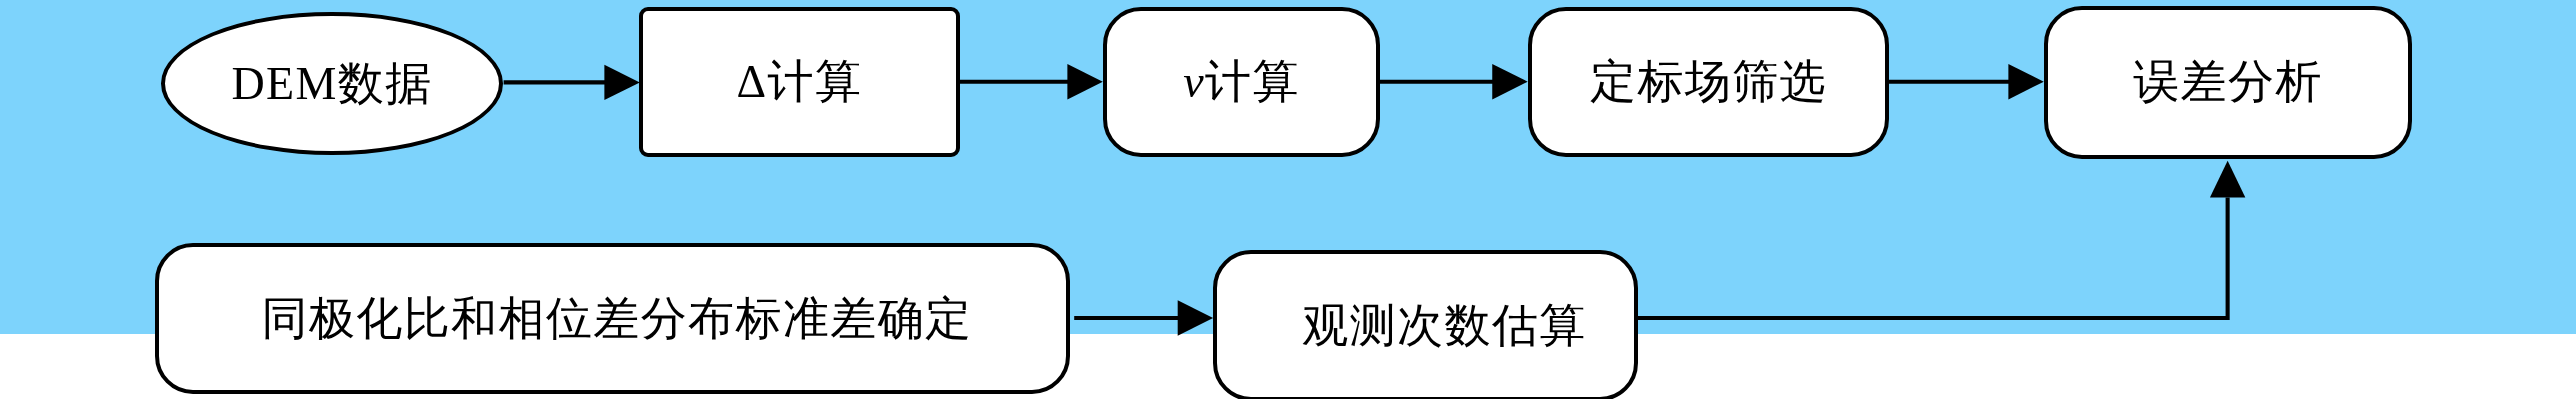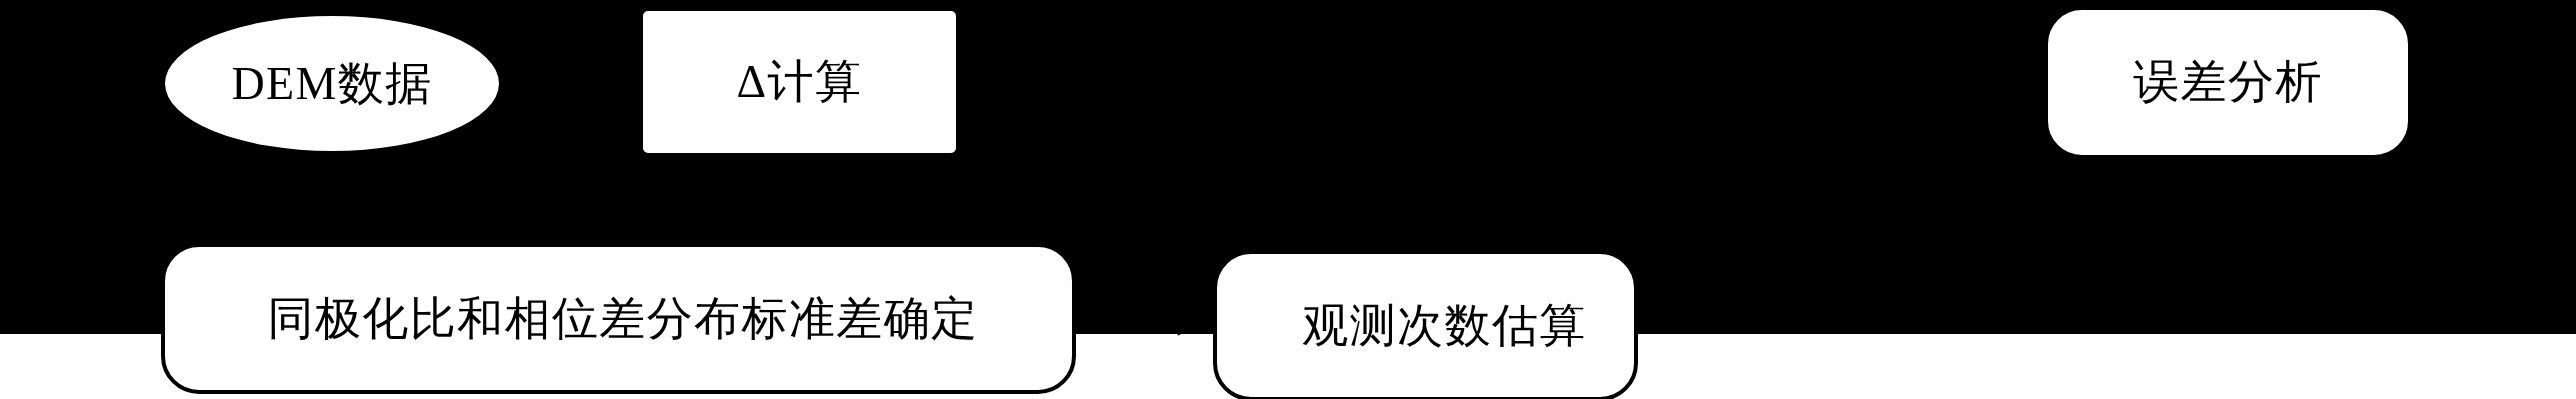--- a/index.html
+++ b/index.html
@@ -7,21 +7,21 @@
     padding: 0;
     background: #ffffff;
     width: 2576px;
     height: 399px;
     overflow: hidden;
   }
   .stage {
     position: relative;
     width: 2576px;
     height: 334px;
-    background: #000000;
+    background: #7dd3fc;
     font-family: "Liberation Serif", "DejaVu Serif", serif;
     color: #000000;
   }
   .connectors {
     position: absolute;
     left: 0;
     top: 0;
     width: 2576px;
     height: 399px;
   }
@@ -78,27 +78,33 @@
   </svg>
 
   <div class="node ellipse" style="left:161px; top:12.3px; width:342px; height:143px;">
     <span class="lbl">DEM数据</span>
   </div>
 
   <div class="node rect" style="left:639px; top:6.8px; width:321px; height:150px;border-radius:9px;">
     <span class="lbl">Δ计算</span>
   </div>
 
+  <div class="node rect" style="left:1103px; top:6.8px; width:277px; height:150px;">
+    <span class="lbl"><i>v</i><span>计算</span></span>
+  </div>
 
+  <div class="node rect" style="left:1528px; top:6.8px; width:361px; height:150px;">
+    <span class="lbl">定标场筛选</span>
+  </div>
 
   <div class="node rect" style="left:2044px; top:5.5px; width:368px; height:153px;justify-content:center;">
     <span class="lbl">误差分析</span>
   </div>
 
-  <div class="node rect" style="left:161px; top:243px; width:915px; height:151px;padding-left:9px;">
+  <div class="node rect" style="left:155px; top:243px; width:915px; height:151px;padding-left:9px;">
     <span class="lbl">同极化比和相位差分布标准差确定</span>
   </div>
 
   <div class="node rect" style="left:1213px; top:250px; width:425px; height:151px;padding-left:38px;">
     <span class="lbl">观测次数估算</span>
   </div>
 
 </div>
 
 

